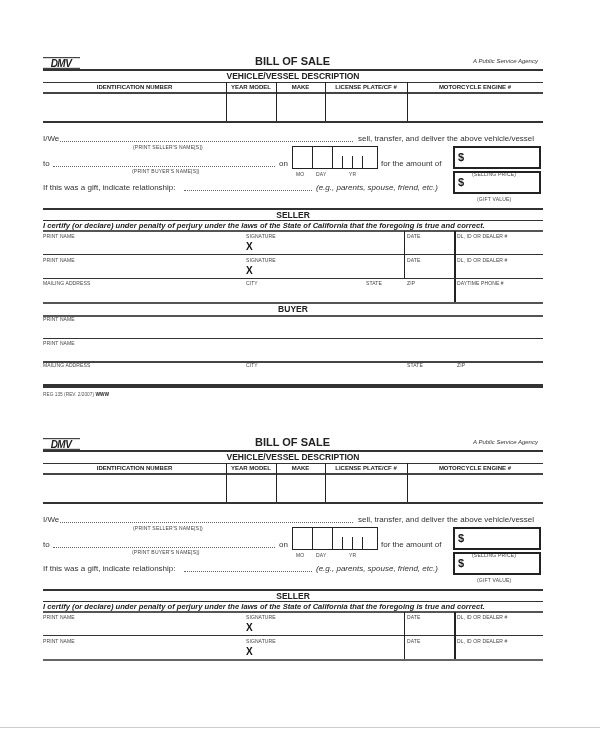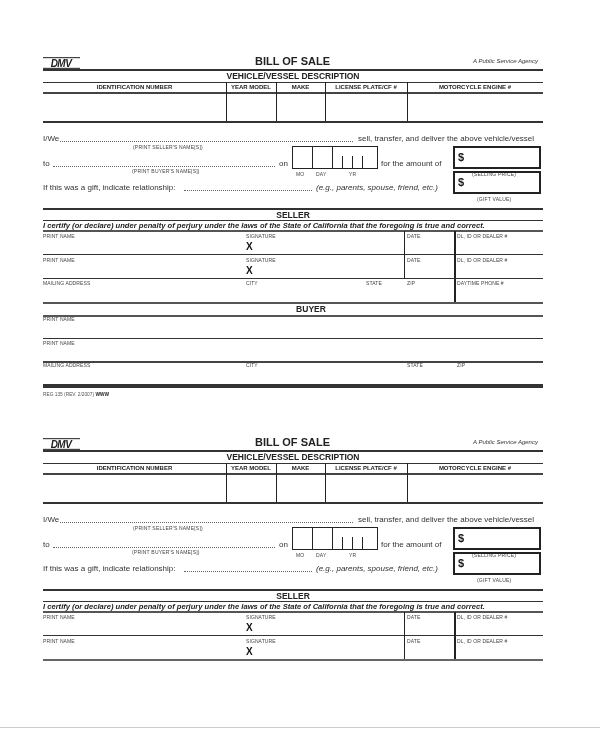--- a/index.html
+++ b/index.html
@@ -117,21 +117,21 @@
       <div class="abs tiny" style="left:246px;top:230px;">CITY</div>
       <div class="abs tiny" style="left:366px;top:230px;">STATE</div>
       <div class="abs tiny" style="left:407px;top:230px;">ZIP</div>
       <div class="abs tiny" style="left:457px;top:230px;">DAYTIME PHONE #</div>
       <div class="abs" style="left:43px;top:229px;width:200px;height:22px;"></div>
       <div class="abs" style="left:246px;top:229px;width:118px;height:22px;"></div>
       <div class="abs" style="left:366px;top:229px;width:38px;height:22px;"></div>
       <div class="abs" style="left:405px;top:229px;width:50px;height:22px;"></div>
       <div class="abs" style="left:457px;top:229px;width:86px;height:22px;"></div>
       <div class="hl" style="top:252px;height:2px;background:#555;"></div>
-      <div class="abs sect" style="left:61px;top:254px;width:500px;">BUYER</div>
+      <div class="abs sect" style="left:43px;top:254px;width:500px;">BUYER</div>
       <div class="hl" style="top:265px;height:1.5px;background:#555;"></div>
       <div class="abs tiny" style="left:43px;top:266px;">PRINT NAME</div>
       <div class="abs" style="left:43px;top:266px;width:500px;height:22px;"></div>
       <div class="hl" style="top:288px;height:1px;background:#333;"></div>
       <div class="abs tiny" style="left:43px;top:290px;">PRINT NAME</div>
       <div class="abs" style="left:43px;top:290px;width:500px;height:21px;"></div>
       <div class="hl" style="top:311px;height:1.5px;background:#444;"></div>
       <div class="abs tiny" style="left:43px;top:312px;">MAILING ADDRESS</div>
       <div class="abs tiny" style="left:246px;top:312px;">CITY</div>
       <div class="abs tiny" style="left:407px;top:312px;">STATE</div>

